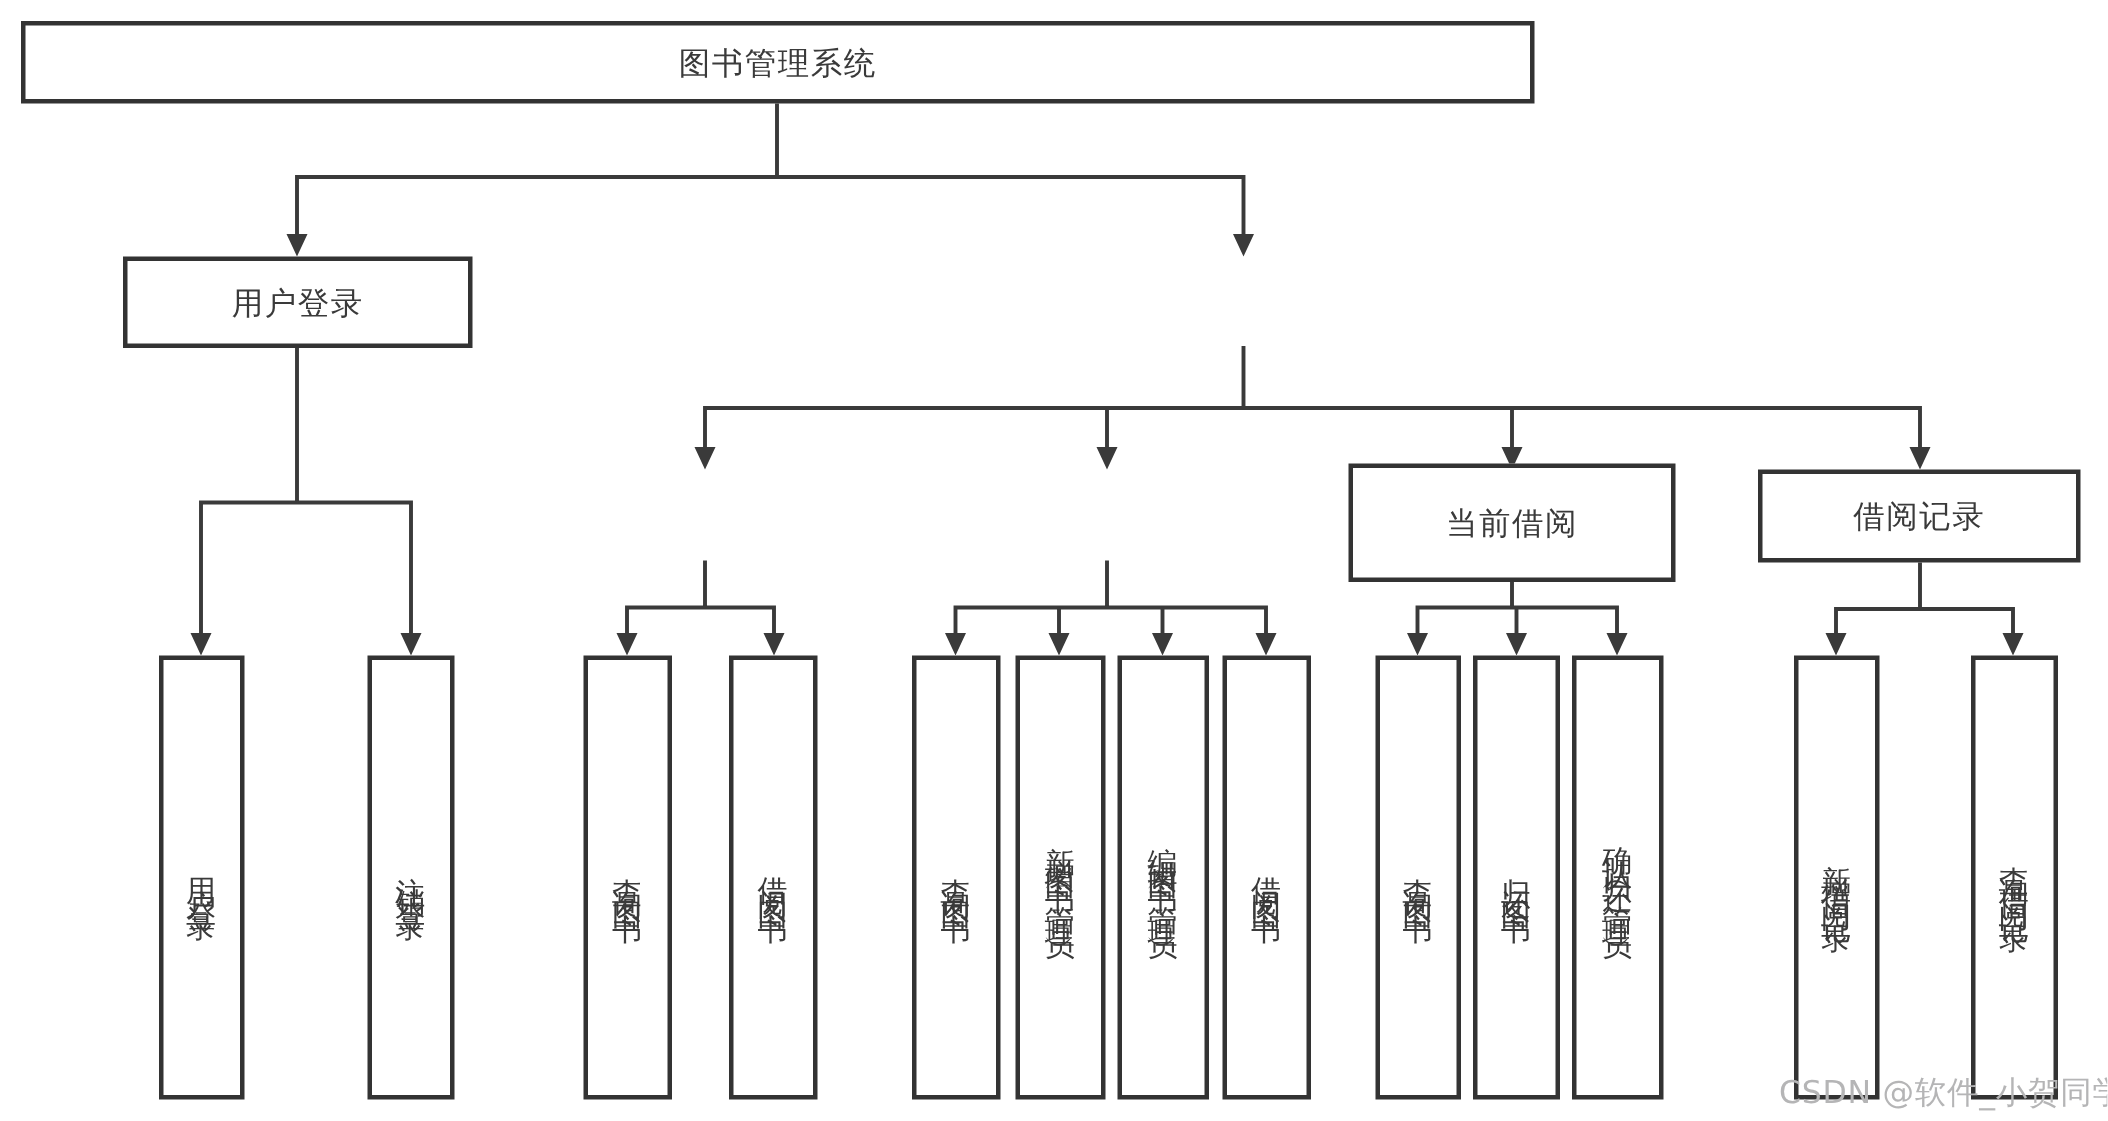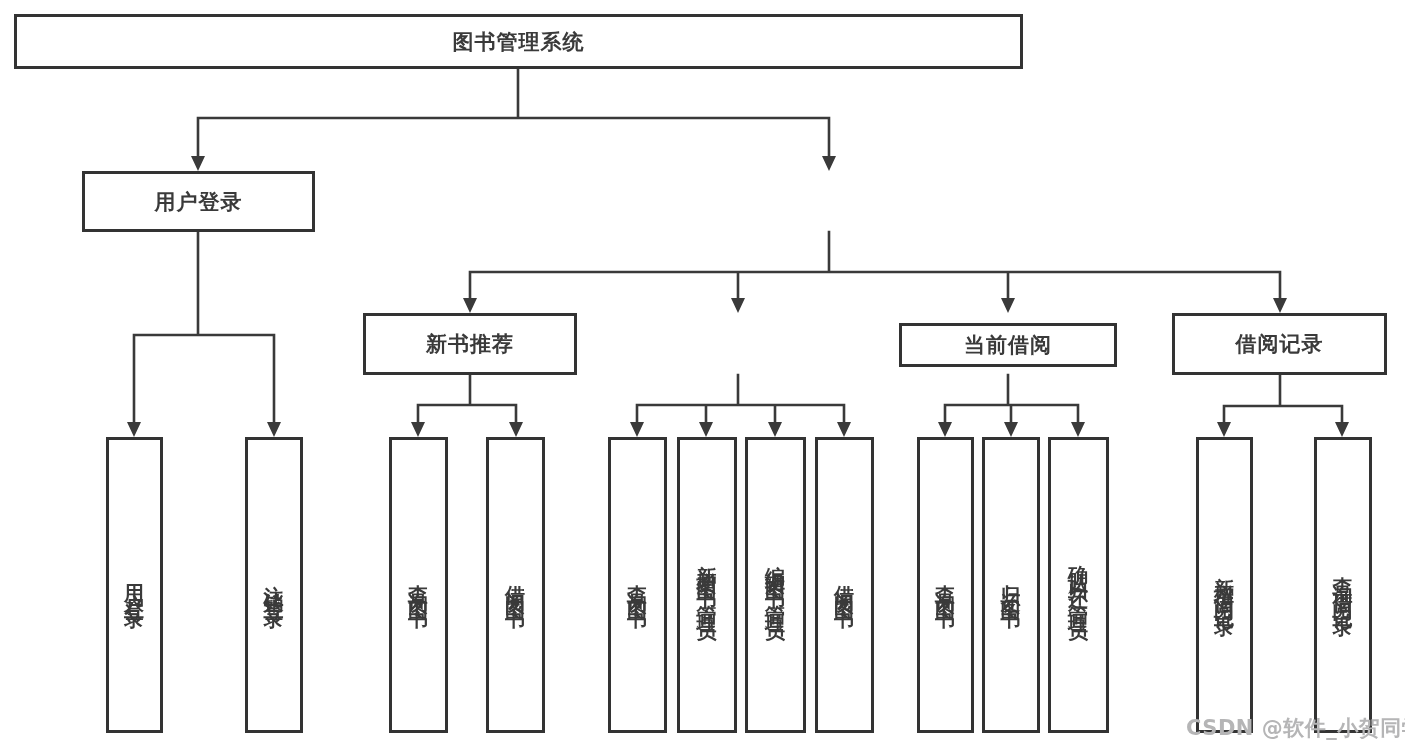--- a/index.html
+++ b/index.html
@@ -7,21 +7,20 @@
     padding: 0;
     background: #ffffff;
     font-family: "DejaVu Sans", sans-serif;
   }
   .canvas {
     position: relative;
     width: 1405px;
     height: 747px;
     background: #ffffff;
     overflow: hidden;
-    font-weight: bold;
   }
   .connectors {
     position: absolute;
     left: 0;
     top: 0;
     pointer-events: none;
   }
   .cline {
     fill: none;
     stroke: #3a3a3a;
@@ -116,24 +115,21 @@
   </svg>
 
   <div class="box h" style="left:14px;top:14px;width:1009px;height:55px">
     <span>图书管理系统</span>
   </div>
 
   <div class="box h" style="left:82px;top:171px;width:233px;height:61px">
     <span>用户登录</span>
   </div>
 
-  <div class="box h" style="left:363px;top:313px;width:214px;height:62px">
-    <span>新书推荐</span>
-  </div>
-  <div class="box h" style="left:899px;top:323px;width:218px;height:44px">
+  <div class="box h" style="left:899px;top:309px;width:218px;height:79px">
     <span>当前借阅</span>
   </div>
   <div class="box h" style="left:1172px;top:313px;width:215px;height:62px">
     <span>借阅记录</span>
   </div>
 
   <div class="box leaf" style="left:106px;top:437px;width:57px;height:296px">
     <span>用户登录</span>
   </div>
   <div class="box leaf" style="left:245px;top:437px;width:58px;height:296px">

